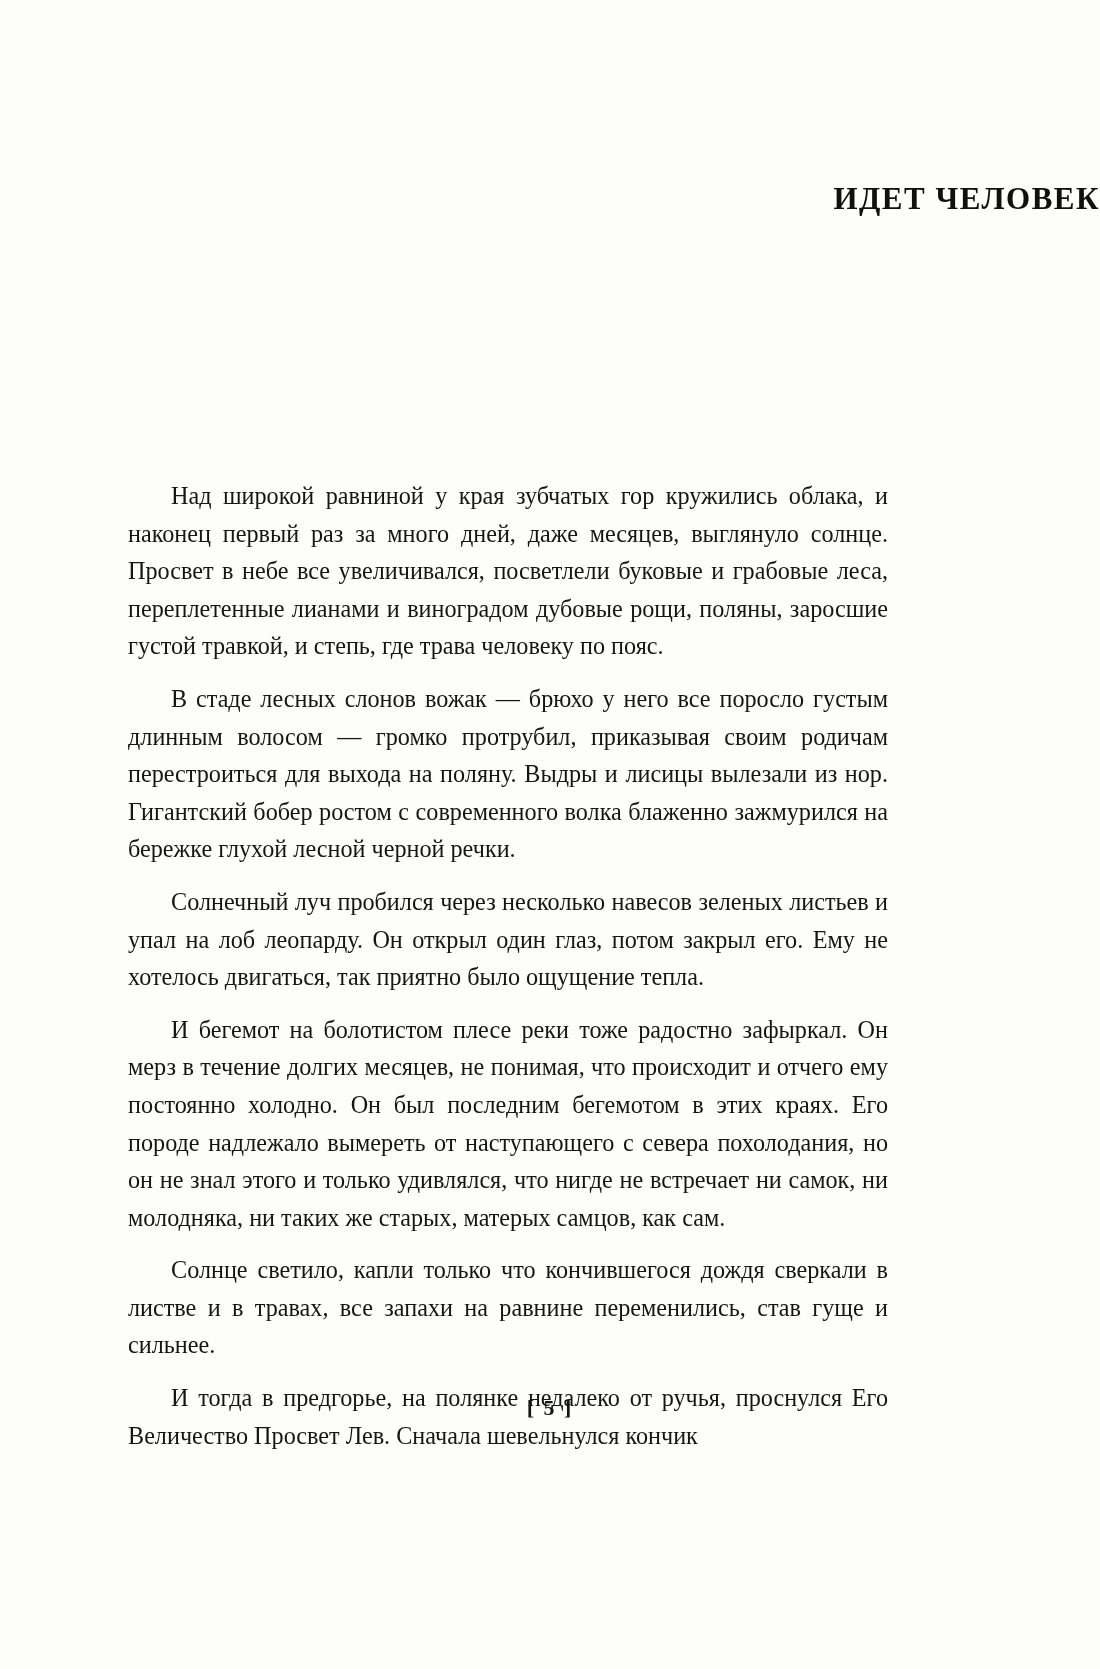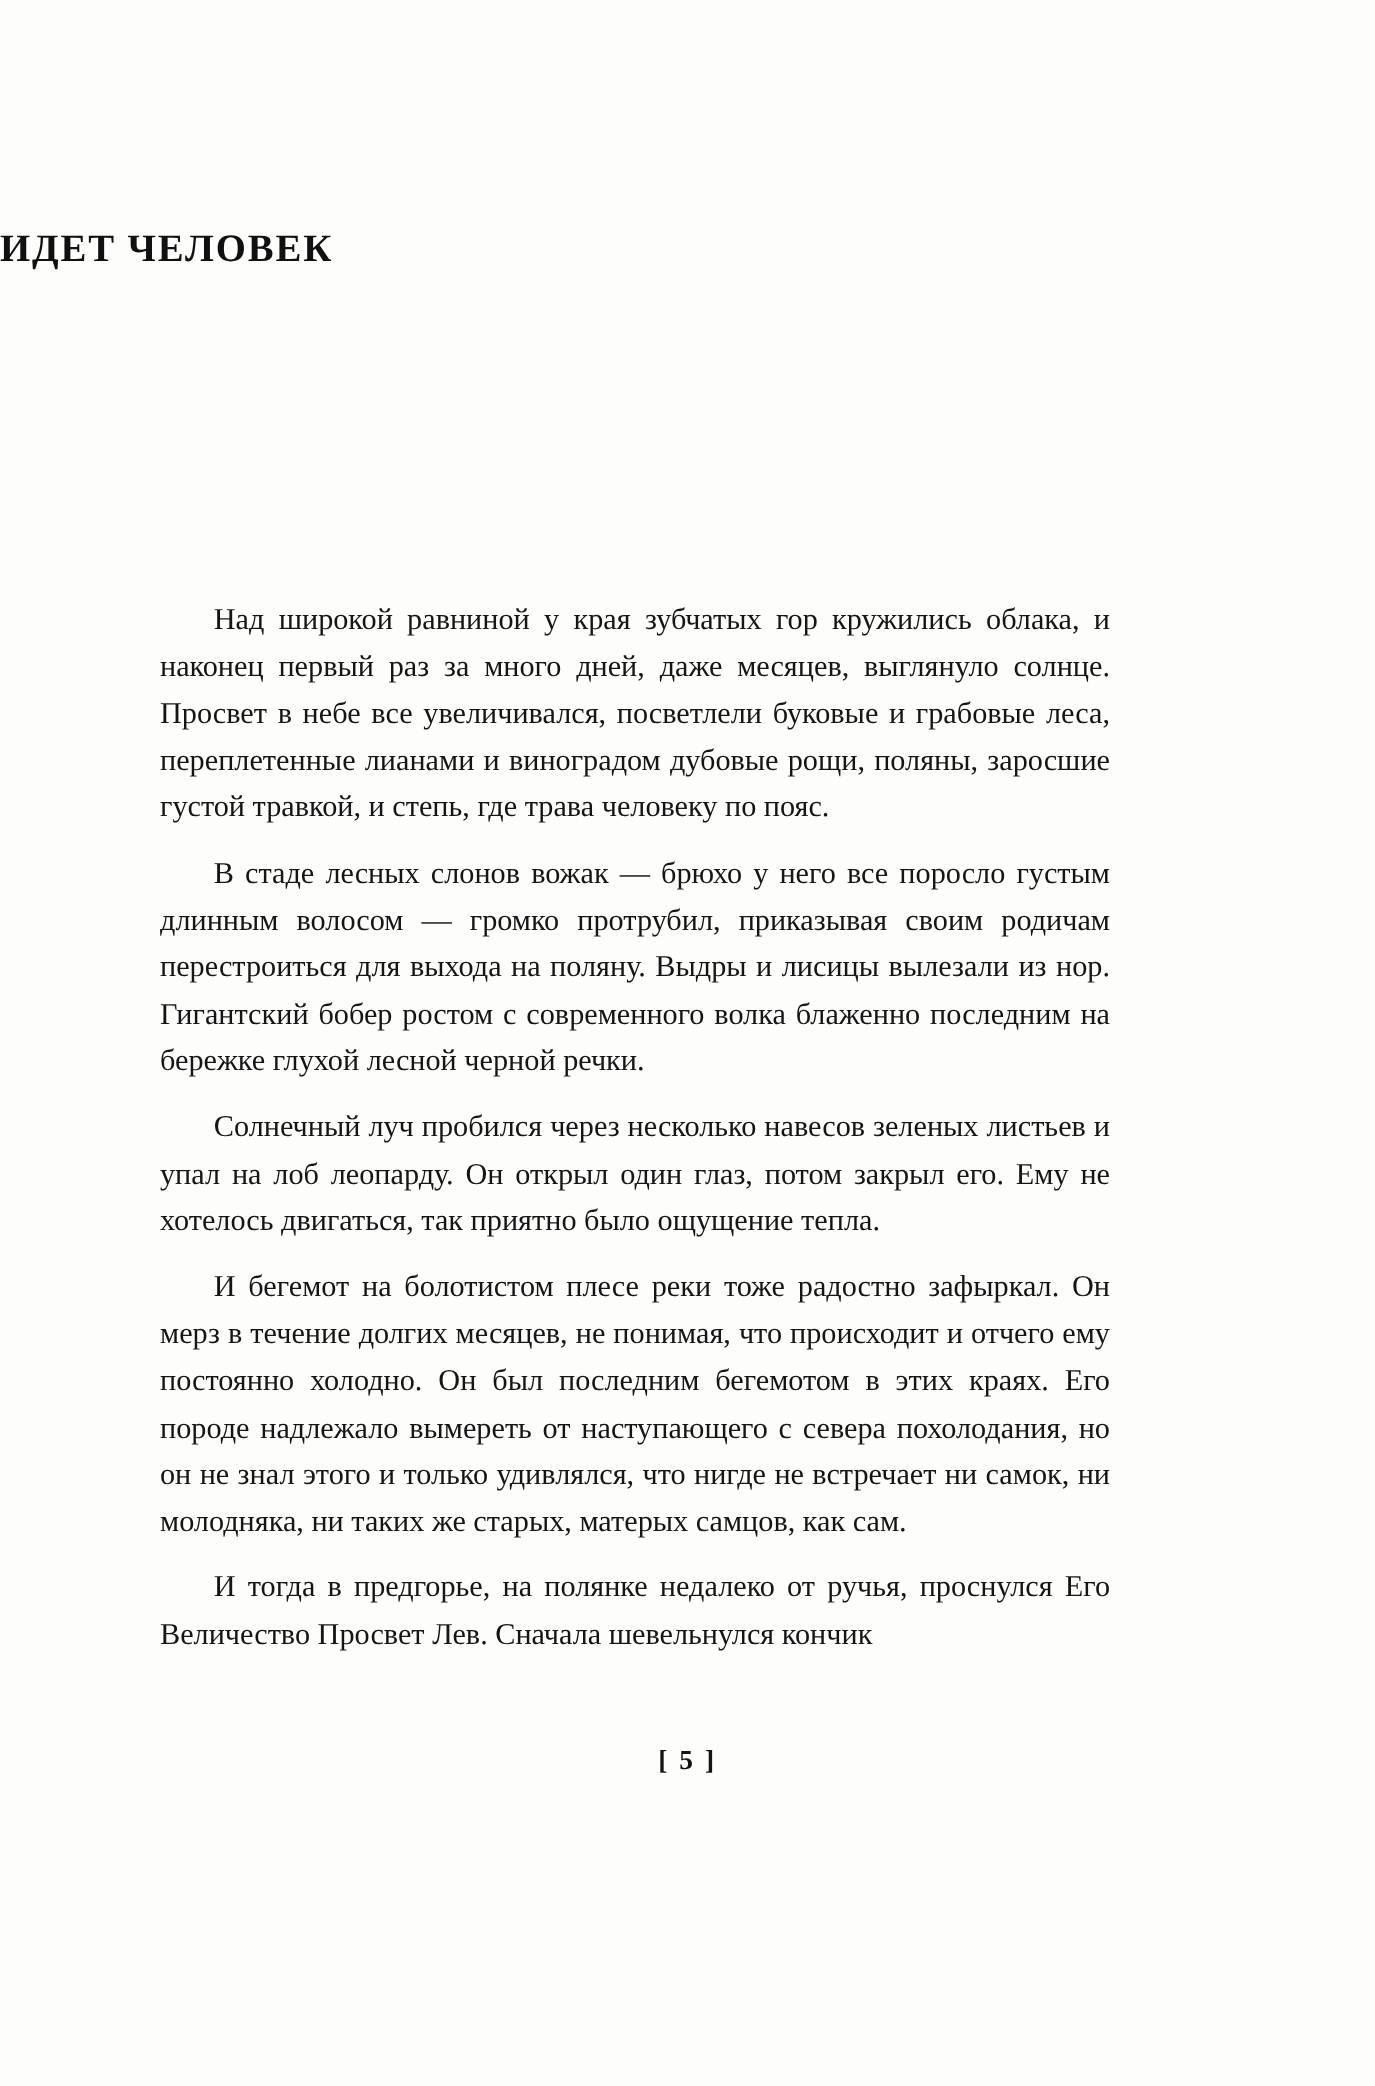--- a/index.html
+++ b/index.html
@@ -14,21 +14,21 @@
     background: #fdfdfb;
     overflow: hidden;
     font-family: "Liberation Serif", serif;
     color: #141414;
   }
   .chapter-title {
     position: absolute;
     top: 160px;
     left: 0;
     width: 1100px;
-    text-align: left;
+    text-align: right;
     font-family: "Liberation Serif", serif;
     font-weight: bold;
     font-size: 31px;
     letter-spacing: 1.5px;
     color: #101010;
   }
   .body-text {
     position: absolute;
     top: 462px;
     left: 113px;
@@ -58,21 +58,22 @@
 </style>
 </head>
 <body>
 
 <div class="page">
 
   <h1 class="chapter-title">ИДЕТ ЧЕЛОВЕК</h1>
 
   <div class="body-text">
     <p>Над широкой равниной у края зубчатых гор кружились облака, и наконец первый раз за много дней, даже месяцев, выглянуло солнце. Просвет в небе все увеличивался, посветлели буковые и грабовые леса, переплетенные лианами и виноградом дубовые рощи, поляны, заросшие густой травкой, и степь, где трава человеку по пояс.</p>
-    <p>В стаде лесных слонов вожак — брюхо у него все поросло густым длинным волосом — громко протрубил, приказывая своим родичам перестроиться для выхода на поляну. Выдры и лисицы вылезали из нор. Гигантский бобер ростом с современного волка блаженно последним на бережке глухой лесной черной речки.</p>
+    <p>В стаде лесных слонов вожак — брюхо у него все поросло густым длинным волосом — громко протрубил, приказывая своим родичам перестроиться для выхода на поляну. Выдры и лисицы вылезали из нор. Гигантский бобер ростом с современного волка блаженно зажмурился на бережке глухой лесной черной речки.</p>
     <p>Солнечный луч пробился через несколько навесов зеленых листьев и упал на лоб леопарду. Он открыл один глаз, потом закрыл его. Ему не хотелось двигаться, так приятно было ощущение тепла.</p>
     <p>И бегемот на болотистом плесе реки тоже радостно зафыркал. Он мерз в течение долгих месяцев, не понимая, что происходит и отчего ему постоянно холодно. Он был последним бегемотом в этих краях. Его породе надлежало вымереть от наступающего с севера похолодания, но он не знал этого и только удивлялся, что нигде не встречает ни самок, ни молодняка, ни таких же старых, матерых самцов, как сам.</p>
+    <p>Солнце светило, капли только что кончившегося дождя сверкали в листве и в травах, все запахи на равнине переменились, став гуще и сильнее.</p>
     <p>И тогда в предгорье, на полянке недалеко от ручья, проснулся Его Величество Просвет Лев. Сначала шевельнулся кончик</p>
   </div>
 
   <div class="folio">[ 5 ]</div>
 
 </div>
 
 </body></html>

